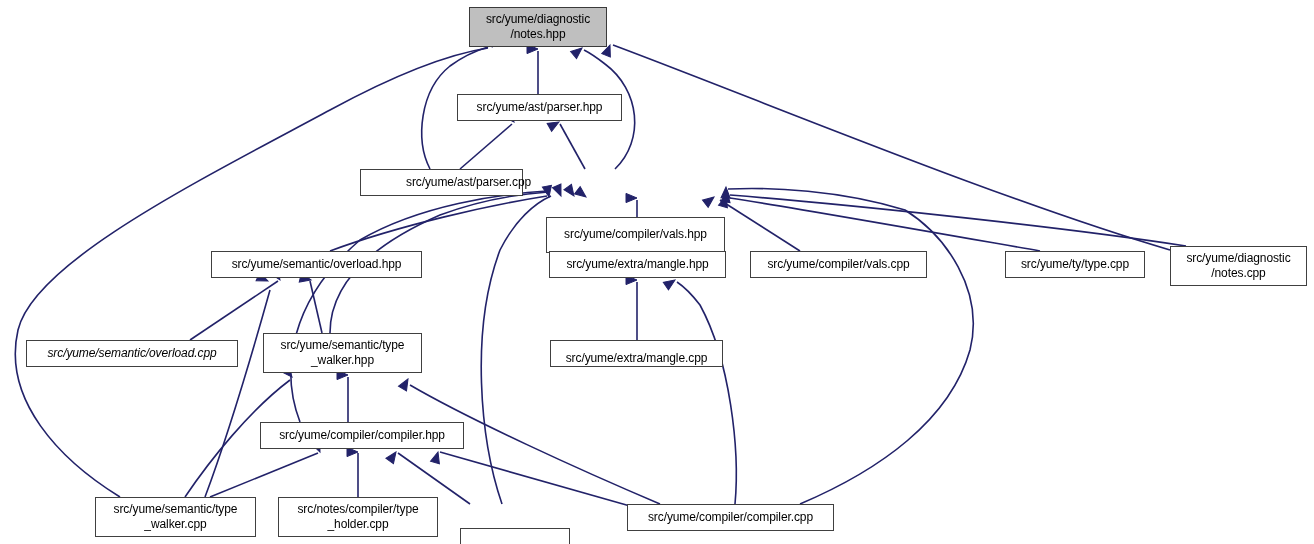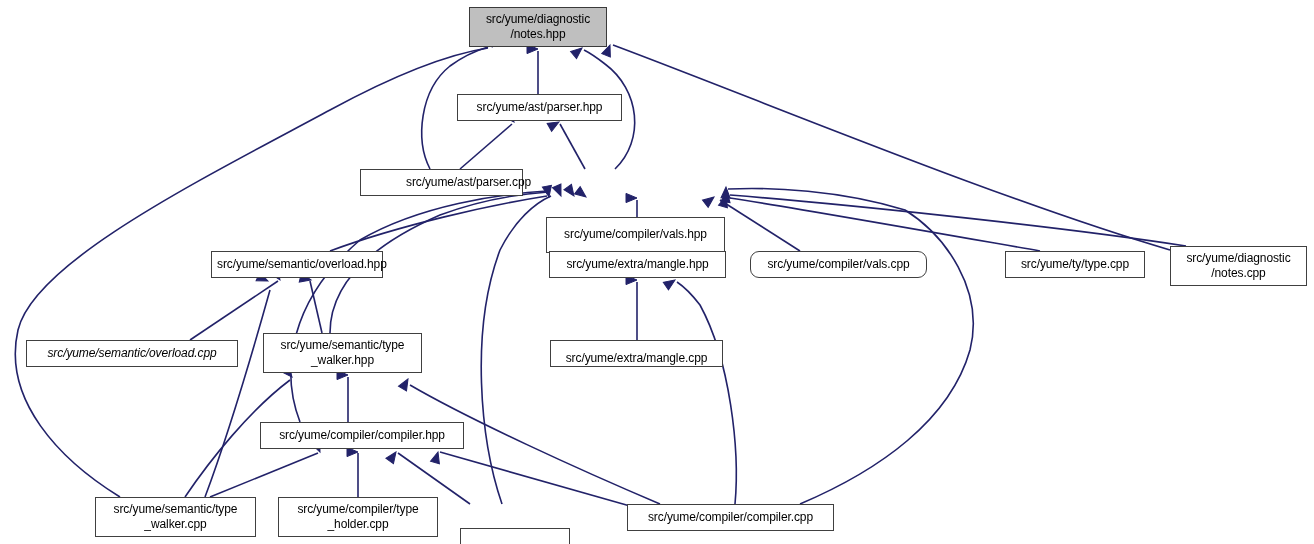--- a/index.html
+++ b/index.html
@@ -125,31 +125,31 @@
         <polygon class="arrowhead" points="0,0 -11,-4.6 -11,4.6" transform="translate(396,452) rotate(-55)"></polygon>
         <polygon class="arrowhead" points="0,0 -11,-4.6 -11,4.6" transform="translate(438,452) rotate(-74)"></polygon>
       </g>
   </svg>
   <div id="nodes-layer">
       <div class="node root" style="left: 469px; top: 7px; width: 138px; height: 40px;"><span class="node-label">src/yume/diagnostic
 /notes.hpp</span></div>
       <div class="node" style="left: 457px; top: 94px; width: 165px; height: 27px;"><span class="node-label">src/yume/ast/parser.hpp</span></div>
       <div class="node" style="left: 360px; top: 169px; width: 163px; height: 27px; padding-left: 40px;"><span class="node-label">src/yume/ast/parser.cpp</span></div>
       <div class="node" style="left: 546px; top: 169px; width: 179px; height: 36px; margin-top: 48px;"><span class="node-label">src/yume/compiler/vals.hpp</span></div>
-      <div class="node" style="left: 211px; top: 251px; width: 172px; height: 27px;"><span class="node-label">src/yume/semantic/overload.hpp</span></div>
+      <div class="node" style="left: 211px; top: 251px; width: 211px; height: 27px;"><span class="node-label">src/yume/semantic/overload.hpp</span></div>
       <div class="node" style="left: 549px; top: 251px; width: 177px; height: 27px;"><span class="node-label">src/yume/extra/mangle.hpp</span></div>
-      <div class="node" style="left: 750px; top: 251px; width: 177px; height: 27px; border-radius: 9px;"><span class="node-label">src/yume/compiler/vals.cpp</span></div>
+      <div class="node" style="left: 750px; top: 251px; width: 177px; height: 27px;"><span class="node-label">src/yume/compiler/vals.cpp</span></div>
       <div class="node" style="left: 1005px; top: 251px; width: 140px; height: 27px;"><span class="node-label">src/yume/ty/type.cpp</span></div>
       <div class="node" style="left: 1170px; top: 246px; width: 137px; height: 40px;"><span class="node-label">src/yume/diagnostic
 /notes.cpp</span></div>
       <div class="node" style="left: 26px; top: 340px; width: 212px; height: 27px; font-style: italic;"><span class="node-label">src/yume/semantic/overload.cpp</span></div>
       <div class="node" style="left: 263px; top: 333px; width: 159px; height: 40px;"><span class="node-label">src/yume/semantic/type
 _walker.hpp</span></div>
       <div class="node" style="left: 550px; top: 340px; width: 173px; height: 27px; align-items: flex-end;"><span class="node-label">src/yume/extra/mangle.cpp</span></div>
       <div class="node" style="left: 260px; top: 422px; width: 204px; height: 27px;"><span class="node-label">src/yume/compiler/compiler.hpp</span></div>
       <div class="node" style="left: 95px; top: 497px; width: 161px; height: 40px;"><span class="node-label">src/yume/semantic/type
 _walker.cpp</span></div>
-      <div class="node" style="left: 278px; top: 497px; width: 160px; height: 40px;"><span class="node-label">src/yume/compiler/type
+      <div class="node" style="left: 278px; top: 497px; width: 160px; height: 40px;"><span class="node-label">src/notes/compiler/type
 _holder.cpp</span></div>
       <div class="node" style="left: 460px; top: 528px; width: 110px; height: 44px; font-style: italic;"><span class="node-label">src/yumec.cpp</span></div>
       <div class="node" style="left: 627px; top: 504px; width: 207px; height: 27px;"><span class="node-label">src/yume/compiler/compiler.cpp</span></div>
     </div>
 </div>
 
 </body></html>

